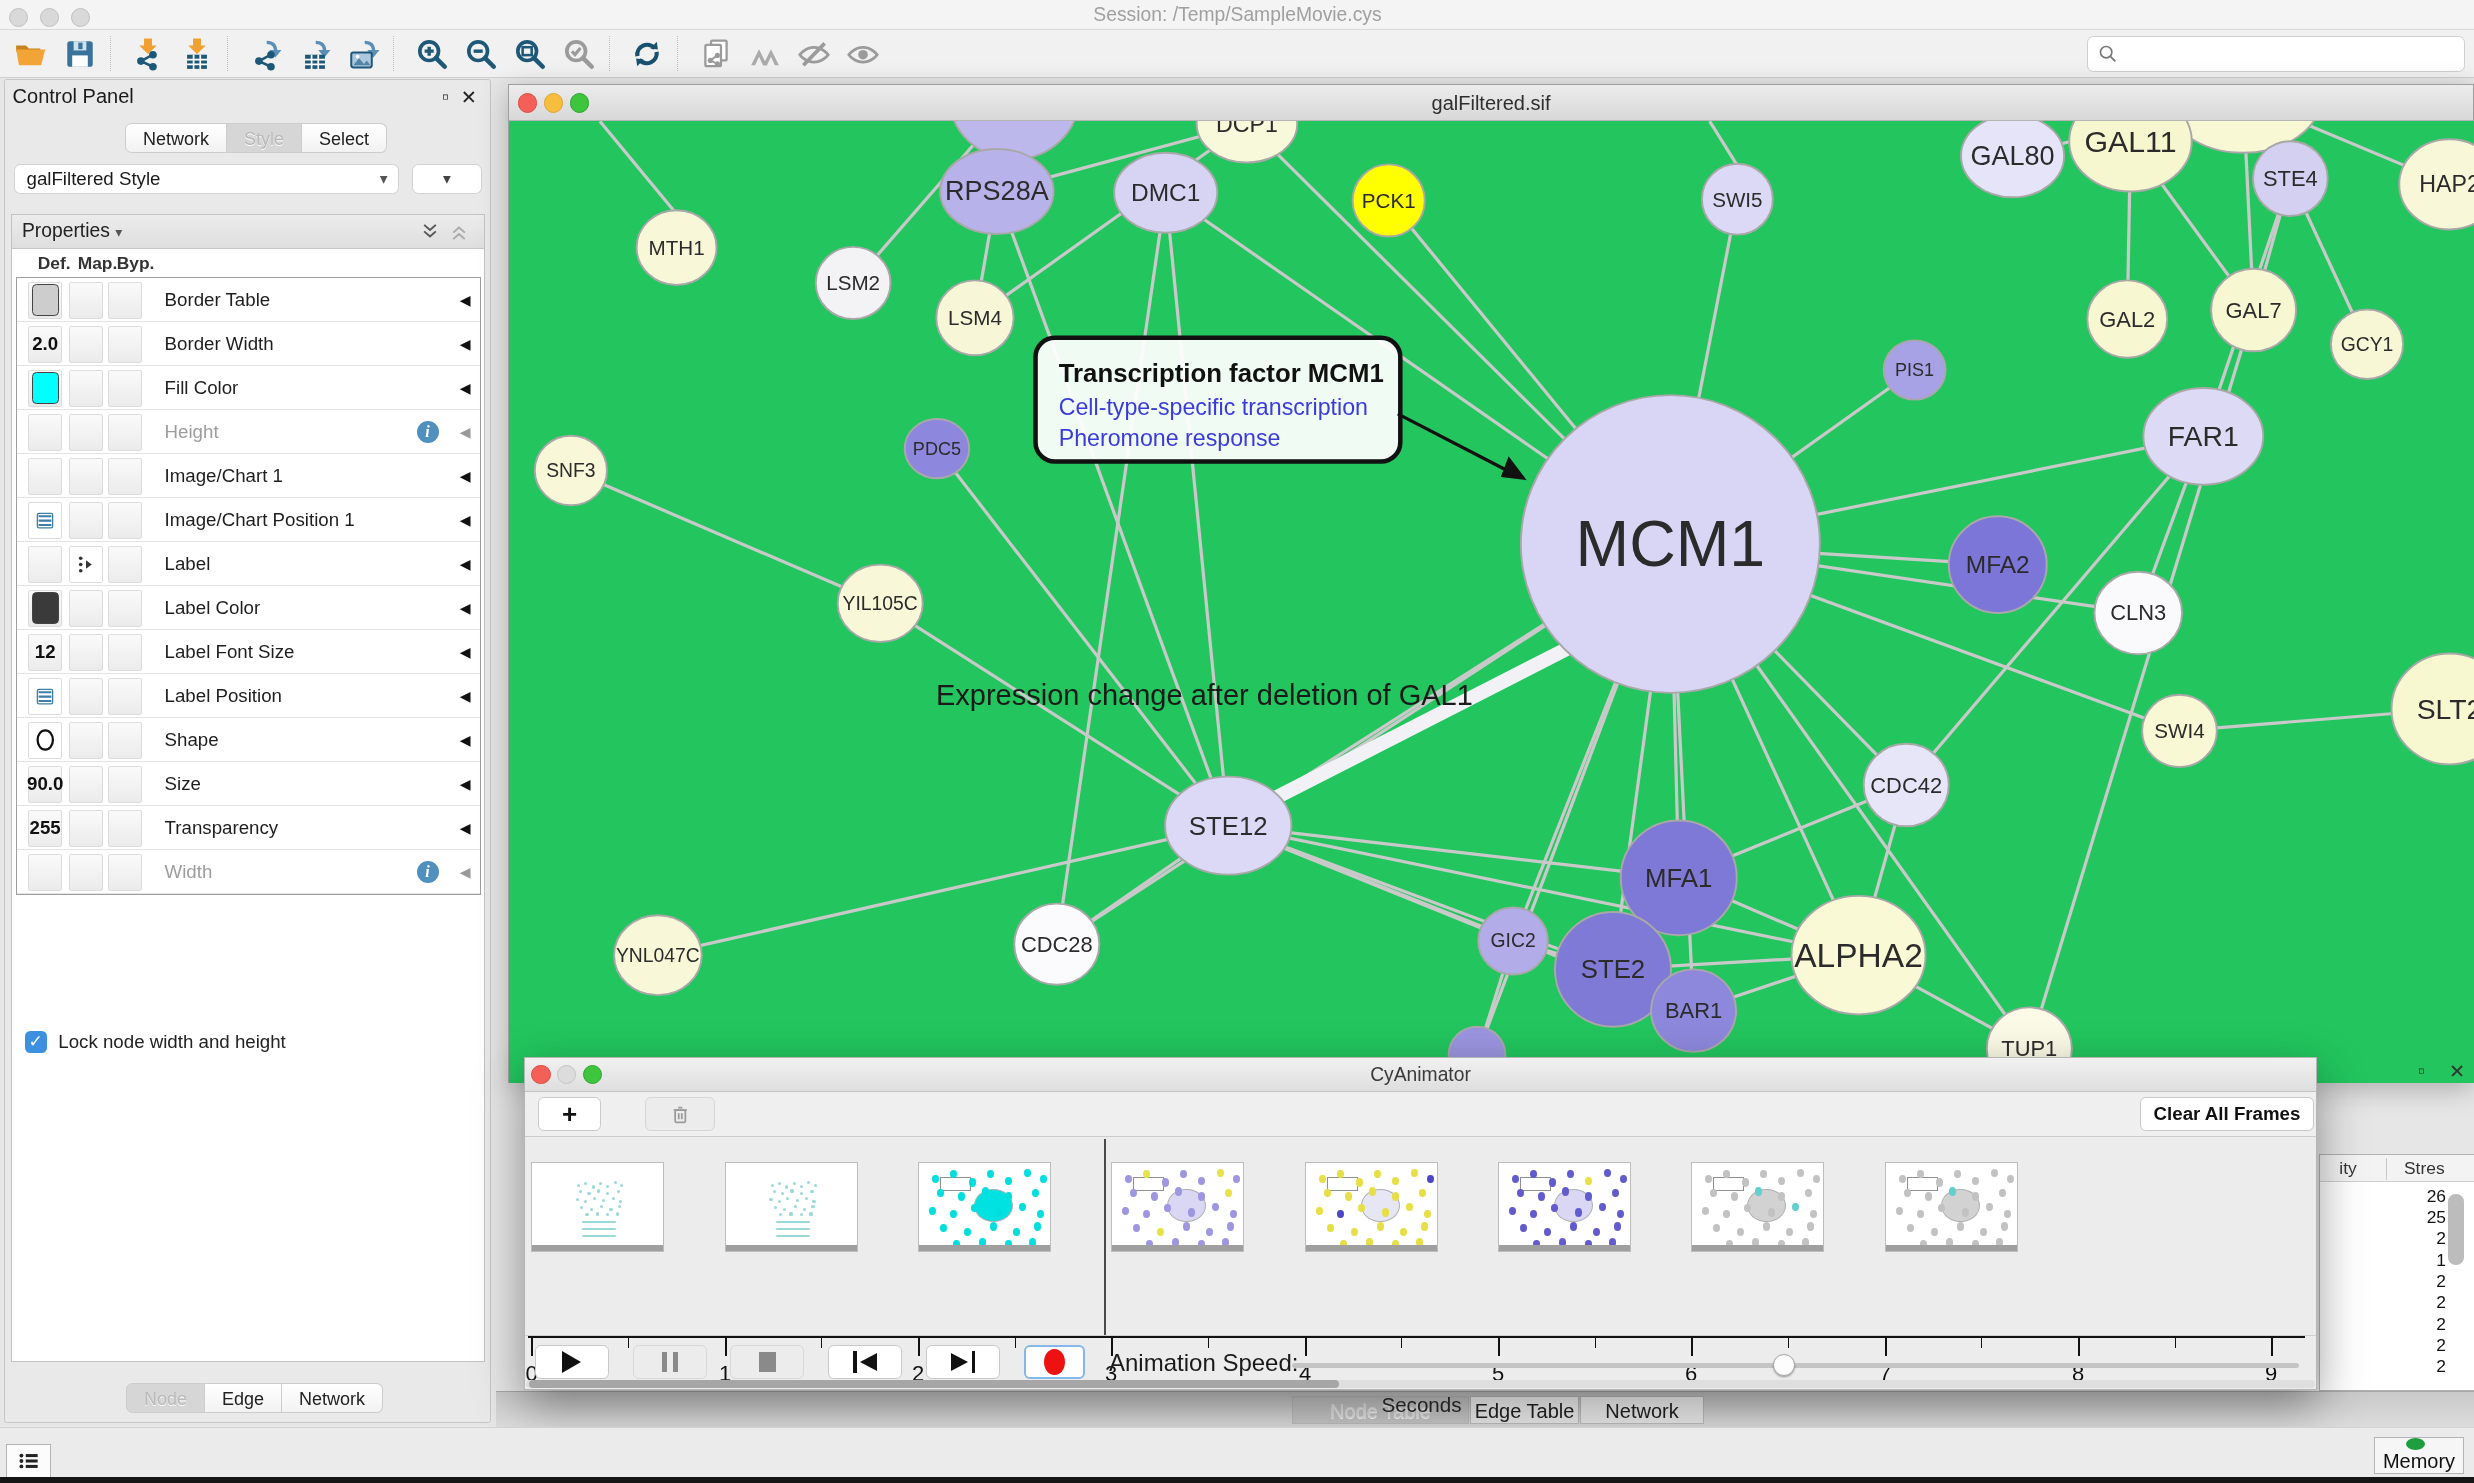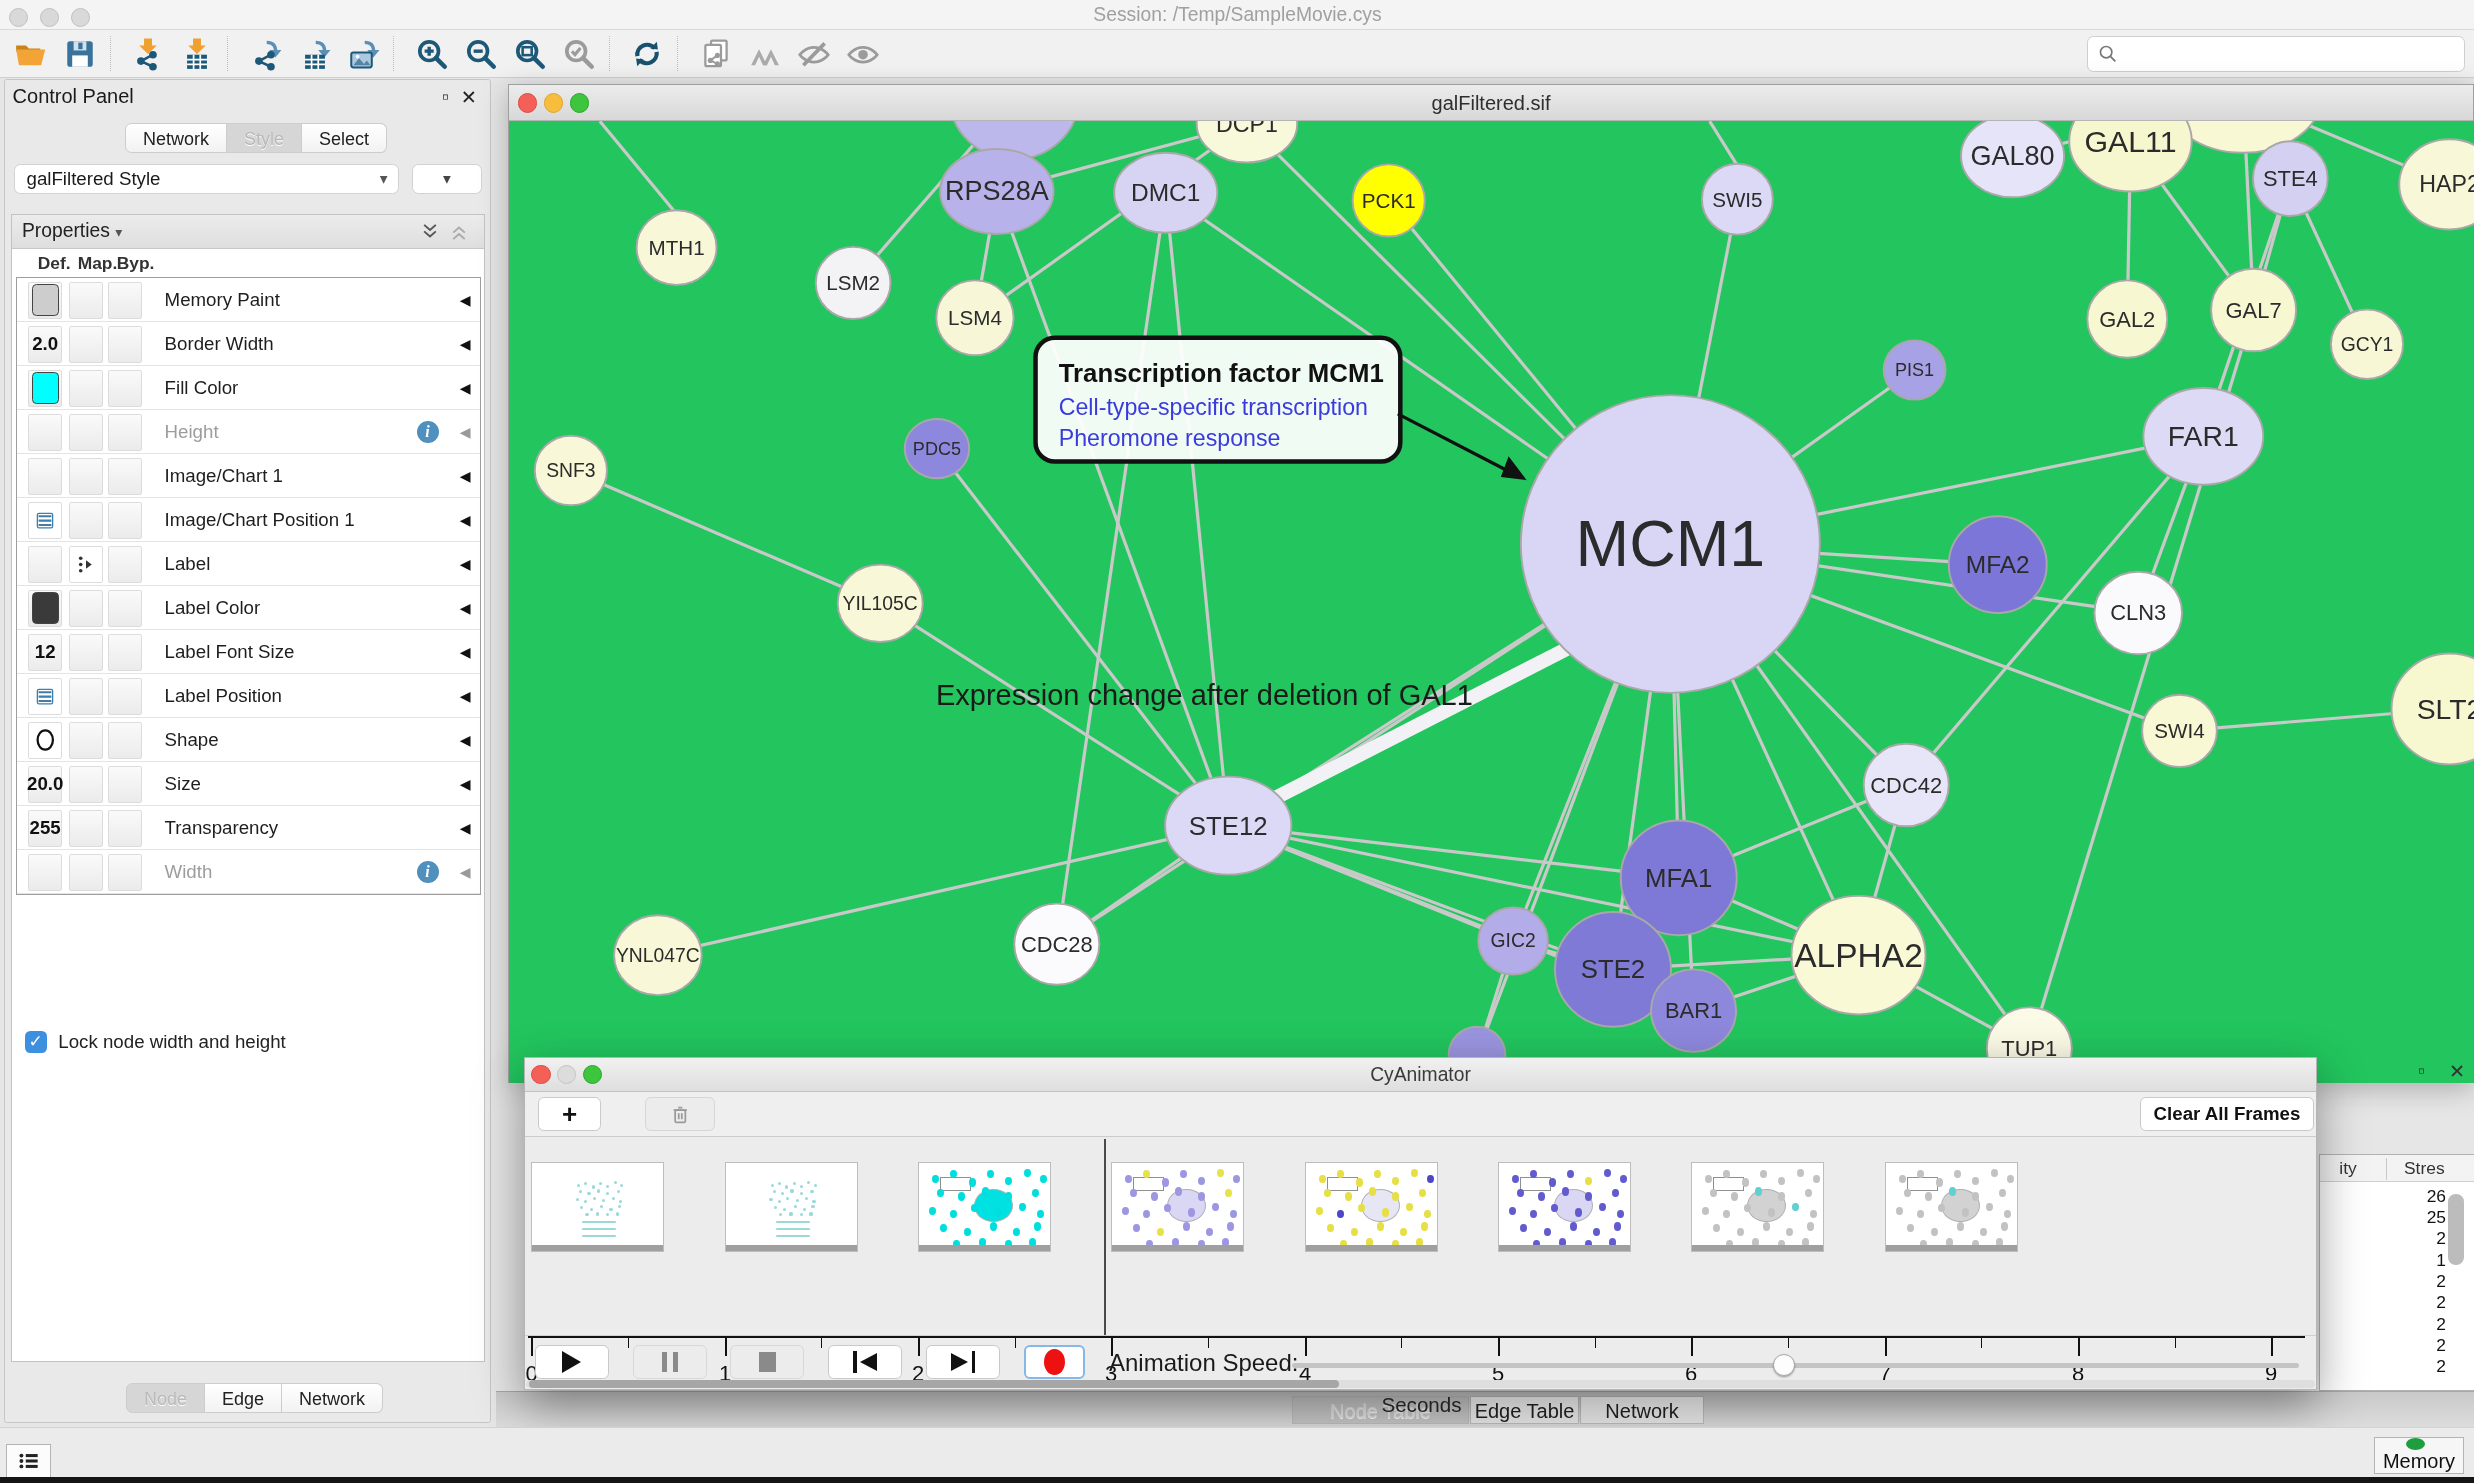--- a/index.html
+++ b/index.html
@@ -338,21 +338,21 @@
           <span class="colhdr" style="left: 66px;">Map.</span>
           <span class="colhdr" style="left: 105px;">Byp.</span>
         </div>
       <div id="prop-rows" class="abs">
           <div class="prow">
             <div class="pcell c-def">
               <div class="swatch" style="background: rgb(205, 205, 205);"></div>
             </div>
             <div class="pcell c-map"></div>
             <div class="pcell c-byp"></div>
-            <div class="plabel">Memory Paint</div>
+            <div class="plabel">Border Table</div>
             <div class="prow-arrow">◀</div>
           </div>
           <div class="prow">
             <div class="pcell c-def">
               <span class="deftext">2.0</span>
             </div>
             <div class="pcell c-map"></div>
             <div class="pcell c-byp"></div>
             <div class="plabel">Border Width</div>
             <div class="prow-arrow">◀</div>
@@ -449,21 +449,21 @@
                 <ellipse cx="12" cy="12" rx="7.5" ry="9.5" fill="none" stroke="#111" stroke-width="2.2"></ellipse>
               </svg>
             </div>
             <div class="pcell c-map"></div>
             <div class="pcell c-byp"></div>
             <div class="plabel">Shape</div>
             <div class="prow-arrow">◀</div>
           </div>
           <div class="prow">
             <div class="pcell c-def">
-              <span class="deftext">20.0</span>
+              <span class="deftext">90.0</span>
             </div>
             <div class="pcell c-map"></div>
             <div class="pcell c-byp"></div>
             <div class="plabel">Size</div>
             <div class="prow-arrow">◀</div>
           </div>
           <div class="prow">
             <div class="pcell c-def">
               <span class="deftext">255</span>
             </div>

